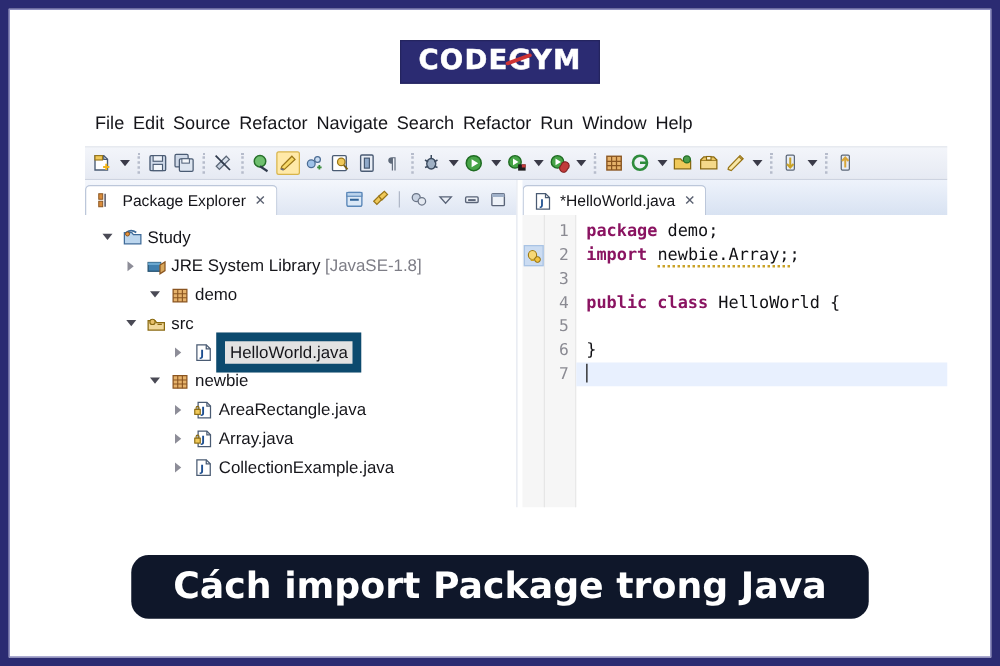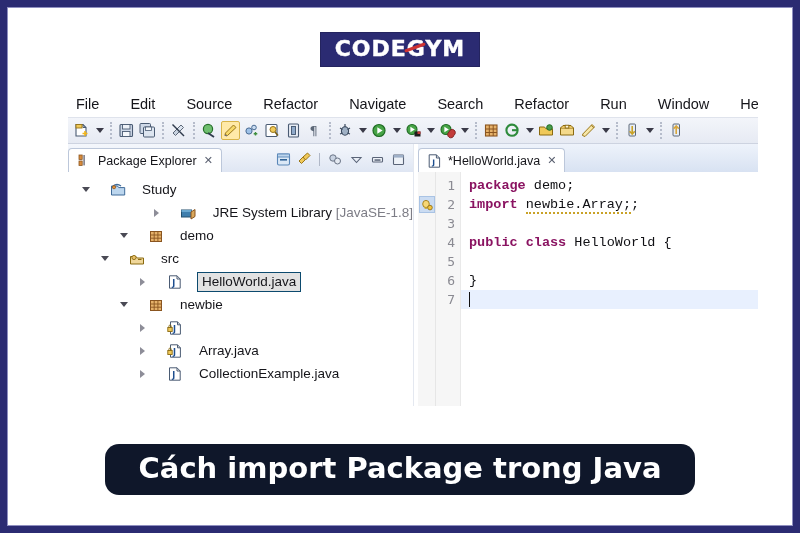--- a/index.html
+++ b/index.html
@@ -69,22 +69,21 @@
     top: 83px;
     width: 690px;
     height: 315px;
     background: #ffffff;
     overflow: hidden;
   }
 
   
   .menubar {
     display: flex;
-    align-items: center;
-    gap: 31px;
+    gap: 7px;
     height: 26px;
     padding-left: 8px;
     font-size: 14.5px;
     color: #15151a;
   }
   .menubar span { cursor: default; white-space: nowrap; }
 
   
   .toolbar {
     height: 27px;
@@ -170,26 +169,26 @@
   
   .tree {
     padding: 6px 0 0 4px;
     font-size: 13.5px;
     color: #15151a;
   }
   .row {
     display: flex;
     align-items: center;
     height: 23px;
-    gap: 16px;
+    gap: 4px;
     white-space: nowrap;
   }
   .row-sel .row-label {
     background: #e2e2e2;
-    border: 1px solid #0c4a6e;
+    border: 7px solid #0c4a6e;
     padding: 0 4px;
     margin-left: -2px;
   }
   .tw {
     width: 15px; min-width: 15px;
     display: flex; align-items: center; justify-content: center;
     color: #4a4a55;
     font-size: 11px;
   }
   .tw-open::after {
@@ -255,21 +254,21 @@
   }
   .code {
     flex: 1;
     padding: 4px 0 0 8px;
     font-family: "DejaVu Sans Mono", monospace;
     font-size: 13.5px;
     line-height: 19px;
     color: #101014;
     position: relative;
   }
-  .cline { height: 19px; white-space: pre; font-family: Liberation Mono, monospace; }
+  .cline { height: 19px; white-space: pre; }
   .kw { color: #8a1361; font-weight: bold; }
   .warn-under {
     border-bottom: 2px dotted #c9a227;
     padding-bottom: 0px;
   }
   .cur-line {
     background: #e8f0fe;
     height: 19px;
     margin-left: -8px;
     padding-left: 8px;
@@ -548,21 +547,21 @@
                 <span class="tw tw-open"></span>
                 <span class="ic">
                   <svg width="16" height="16" viewBox="0 0 16 16">
                     <path d="M1.5 4 h6 l1.2 1.6 h6 V13 H1.5 Z" fill="#bcd6ee" stroke="#3f6b99" stroke-width="1"></path>
                     <path d="M3 4 q4 -3 8 0" fill="none" stroke="#3f6b99" stroke-width="1.3"></path>
                     <circle cx="4" cy="5.2" r="1.6" fill="#e8933a" stroke="#8a5520" stroke-width="0.8"></circle>
                   </svg>
                 </span>
                 <span class="row-label">Study</span>
               </div>
-              <div class="row" style="padding-left: 25px; justify-content: flex-end;">
+              <div class="row" style="padding-left: 25px;">
                 <span class="tw tw-closed"></span>
                 <span class="ic">
                   <svg width="16" height="16" viewBox="0 0 16 16">
                     <rect x="1.5" y="5" width="10" height="7" fill="#3f7fae" stroke="#24506f" stroke-width="1"></rect>
                     <rect x="1.5" y="5" width="10" height="2" fill="#6aa8d0"></rect>
                     <path d="M11 7 l4 -2.5 v7 l-4 2.5 Z" fill="#d9a85c" stroke="#8a5520" stroke-width="1"></path>
                   </svg>
                 </span>
                 <span class="row-label">JRE System Library<span class="dim"> [JavaSE-1.8]</span></span>
               </div>
@@ -612,20 +611,21 @@
                 <span class="tw tw-closed"></span>
                 <span class="ic">
                   <svg width="16" height="16" viewBox="0 0 16 16">
                     <path d="M3.5 1.8 H10.5 L13.4 4.8 V14.2 H3.5 Z" fill="#ffffff" stroke="#4a5b73" stroke-width="1"></path>
                     <path d="M10.5 1.8 V4.8 H13.4" fill="none" stroke="#4a5b73" stroke-width="1"></path>
                     <text x="6" y="11.6" font-family="DejaVu Sans, sans-serif" font-size="8" font-weight="bold" fill="#1d4e8f">J</text>
                     <rect x="0.8" y="7.5" width="4.4" height="4" fill="#f0c95a" stroke="#8a6a10" stroke-width="0.9"></rect>
                     <path d="M1.9 7.5 v-1.3 a1.15 1.15 0 0 1 2.3 0 v1.3" fill="none" stroke="#8a6a10" stroke-width="0.9"></path>
                   </svg>
                 </span>
+                <span class="row-label">AreaRectangle.java</span>
               </div>
               <div class="row" style="padding-left: 63px;">
                 <span class="tw tw-closed"></span>
                 <span class="ic">
                   <svg width="16" height="16" viewBox="0 0 16 16">
                     <path d="M3.5 1.8 H10.5 L13.4 4.8 V14.2 H3.5 Z" fill="#ffffff" stroke="#4a5b73" stroke-width="1"></path>
                     <path d="M10.5 1.8 V4.8 H13.4" fill="none" stroke="#4a5b73" stroke-width="1"></path>
                     <text x="6" y="11.6" font-family="DejaVu Sans, sans-serif" font-size="8" font-weight="bold" fill="#1d4e8f">J</text>
                     <rect x="0.8" y="7.5" width="4.4" height="4" fill="#f0c95a" stroke="#8a6a10" stroke-width="0.9"></rect>
                     <path d="M1.9 7.5 v-1.3 a1.15 1.15 0 0 1 2.3 0 v1.3" fill="none" stroke="#8a6a10" stroke-width="0.9"></path>

